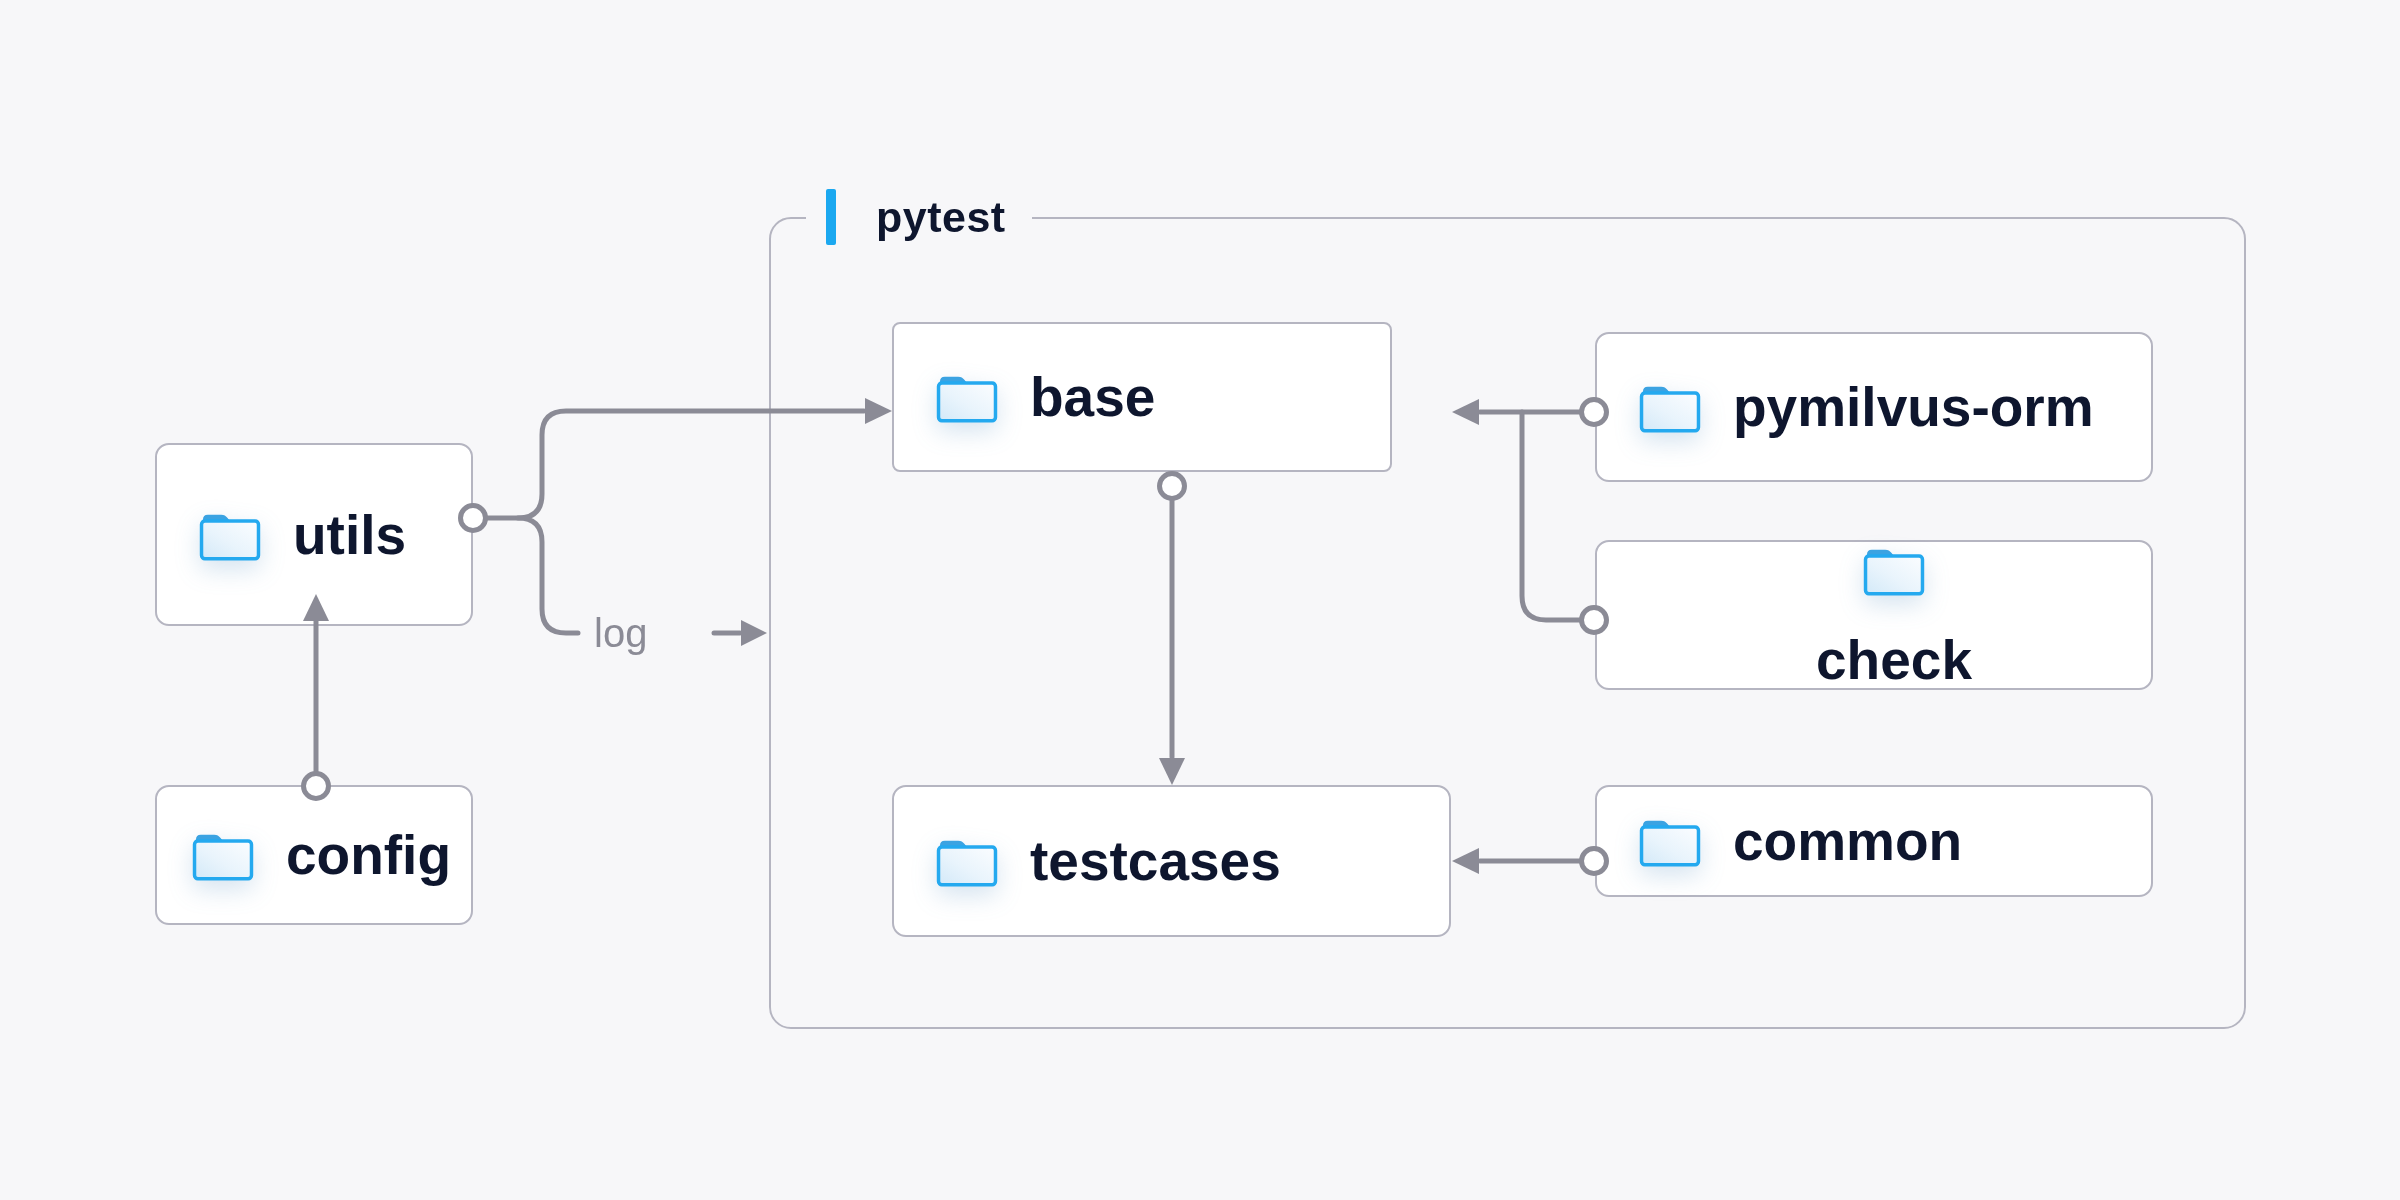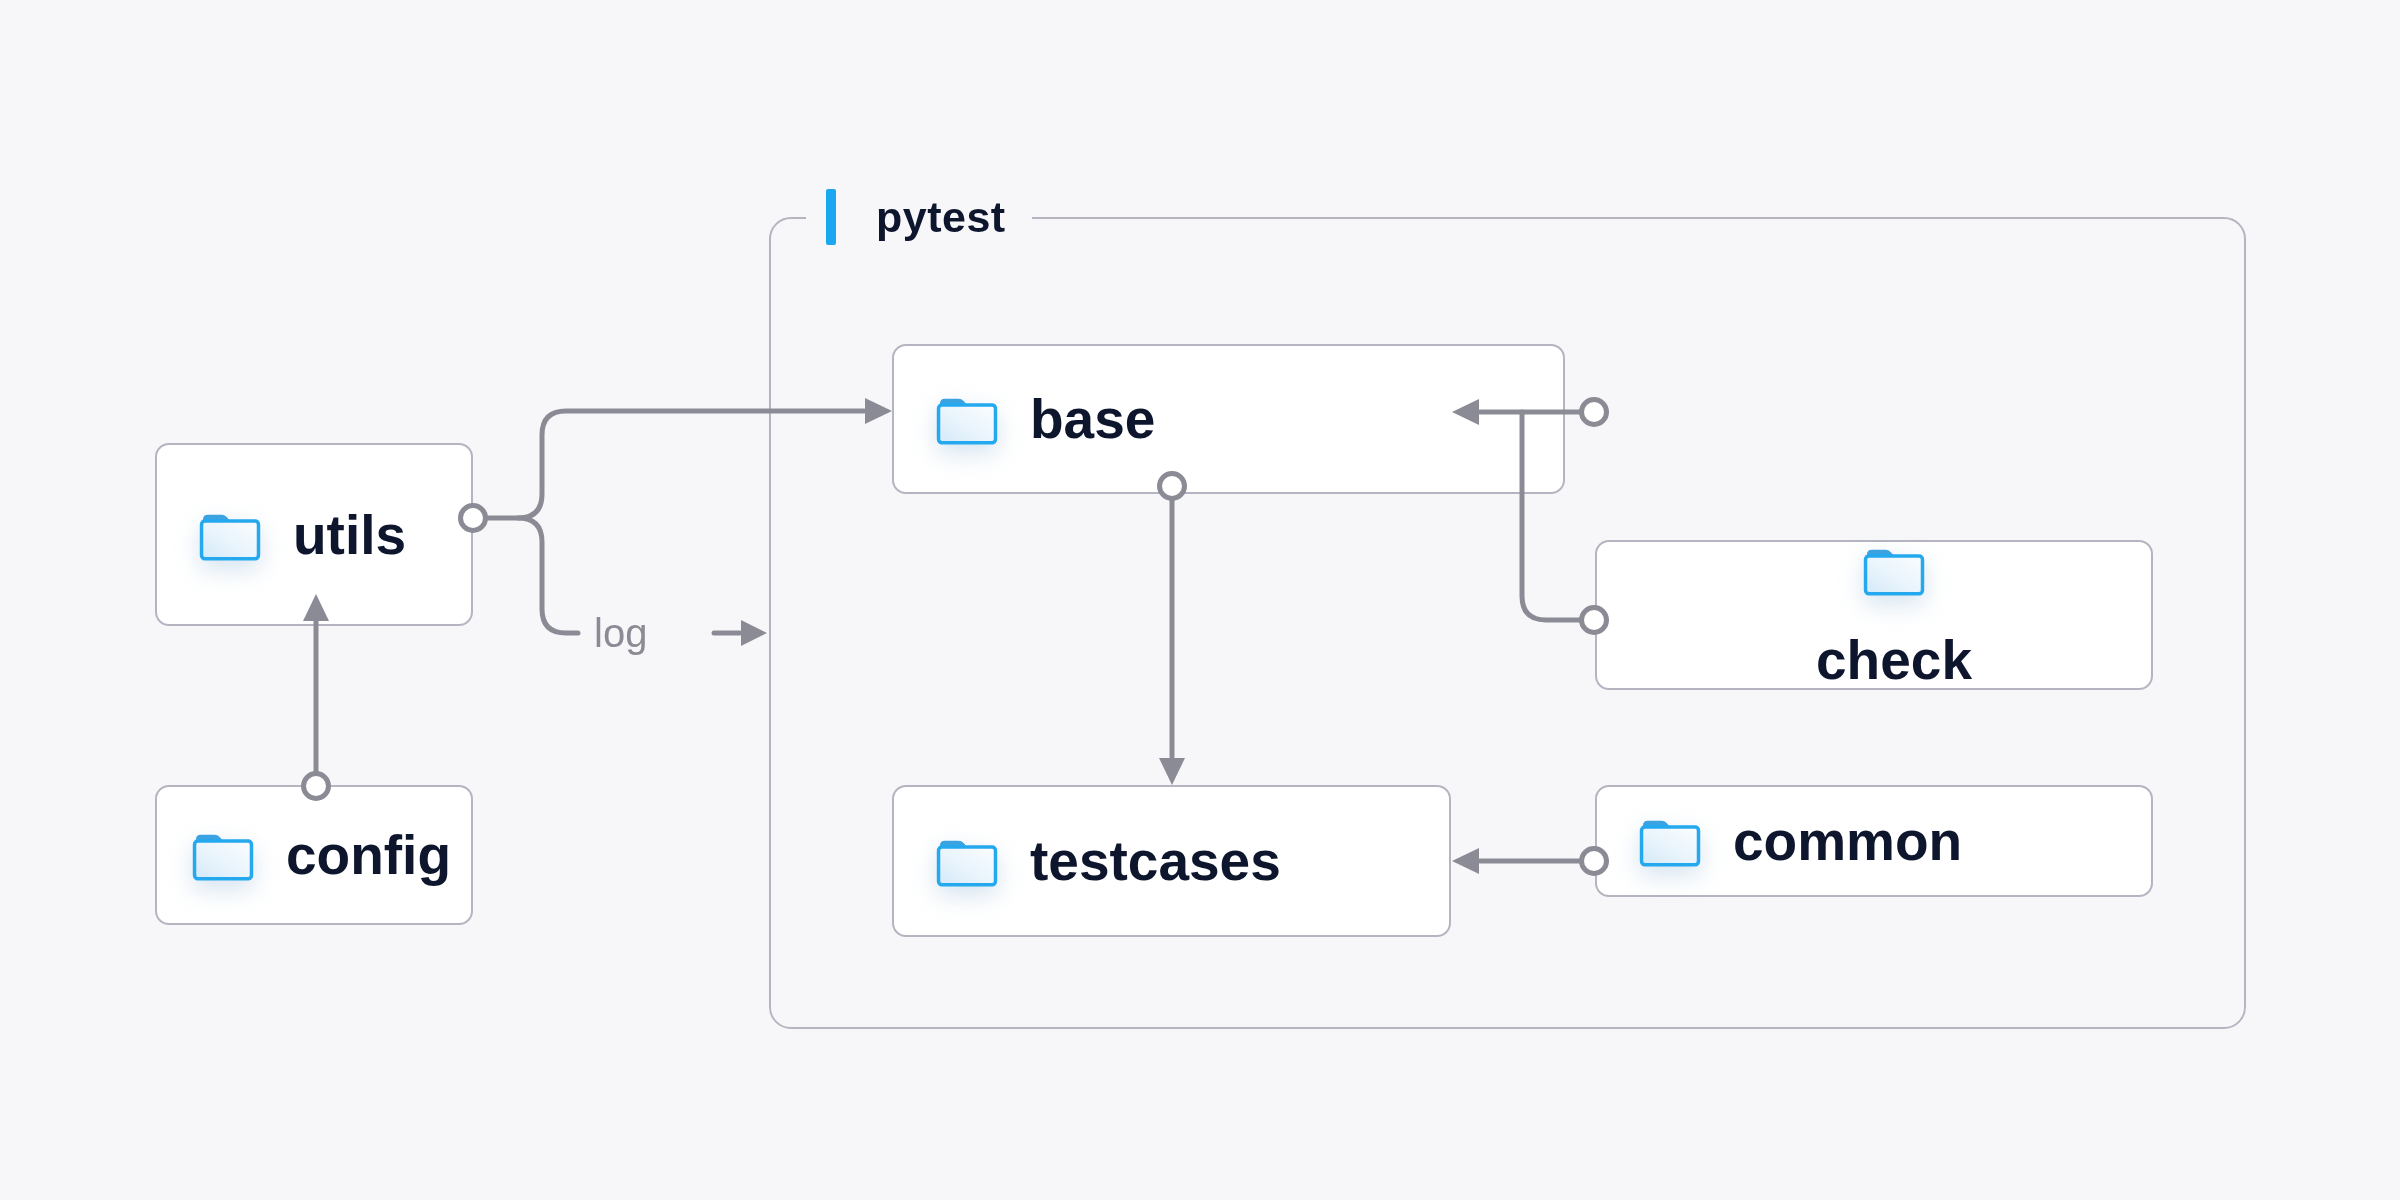--- a/index.html
+++ b/index.html
@@ -30,21 +30,21 @@
     padding-left:40px;gap:30px;z-index:2;
   }
   .node .label{
     font-size:55px;font-weight:600;color:#0e162e;letter-spacing:0;
     white-space:nowrap;
   }
   .folder{width:66px;height:56px;flex:0 0 auto;
     filter:drop-shadow(0 9px 12px rgba(70,130,185,.22));}
   .n-utils    {left:155px; top:443px; width:318px;height:183px;}
   .n-config   {left:155px; top:785px; width:318px;height:140px;padding-left:33px;}
-  .n-base     {left:892px; top:344px; width:673px;height:150px;}
+  .n-base     {left:892px; top:322px; width:500px;height:150px;border-radius:8px;}
   .n-testcases{left:892px; top:785px; width:559px;height:152px;}
   .n-pymilvus {left:1595px;top:332px; width:558px;height:150px;}
   .n-check    {left:1595px;top:540px; width:558px;height:150px;flex-direction:column;}
   .n-common   {left:1595px;top:785px; width:558px;height:112px;}
   
   .connectors{position:absolute;left:0;top:0;z-index:4;pointer-events:none;}
   .edge-line{stroke:#8b8b96;stroke-width:5;fill:none;stroke-linecap:round;}
   .edge-head{fill:#8b8b96;stroke:none;}
   .edge-dot{fill:#ffffff;stroke:#8b8b96;stroke-width:5;}
   
@@ -99,20 +99,26 @@
     <span class="label">base</span>
   </div>
 
   <div class="node n-testcases">
     <svg class="folder">
         <use href="#folder"></use>
       </svg>
     <span class="label">testcases</span>
   </div>
 
+  <div class="node n-pymilvus">
+    <svg class="folder">
+        <use href="#folder"></use>
+      </svg>
+    <span class="label">pymilvus-orm</span>
+  </div>
 
   <div class="node n-check">
     <svg class="folder">
         <use href="#folder"></use>
       </svg>
     <span class="label">check</span>
   </div>
 
   <div class="node n-common">
     <svg class="folder">

